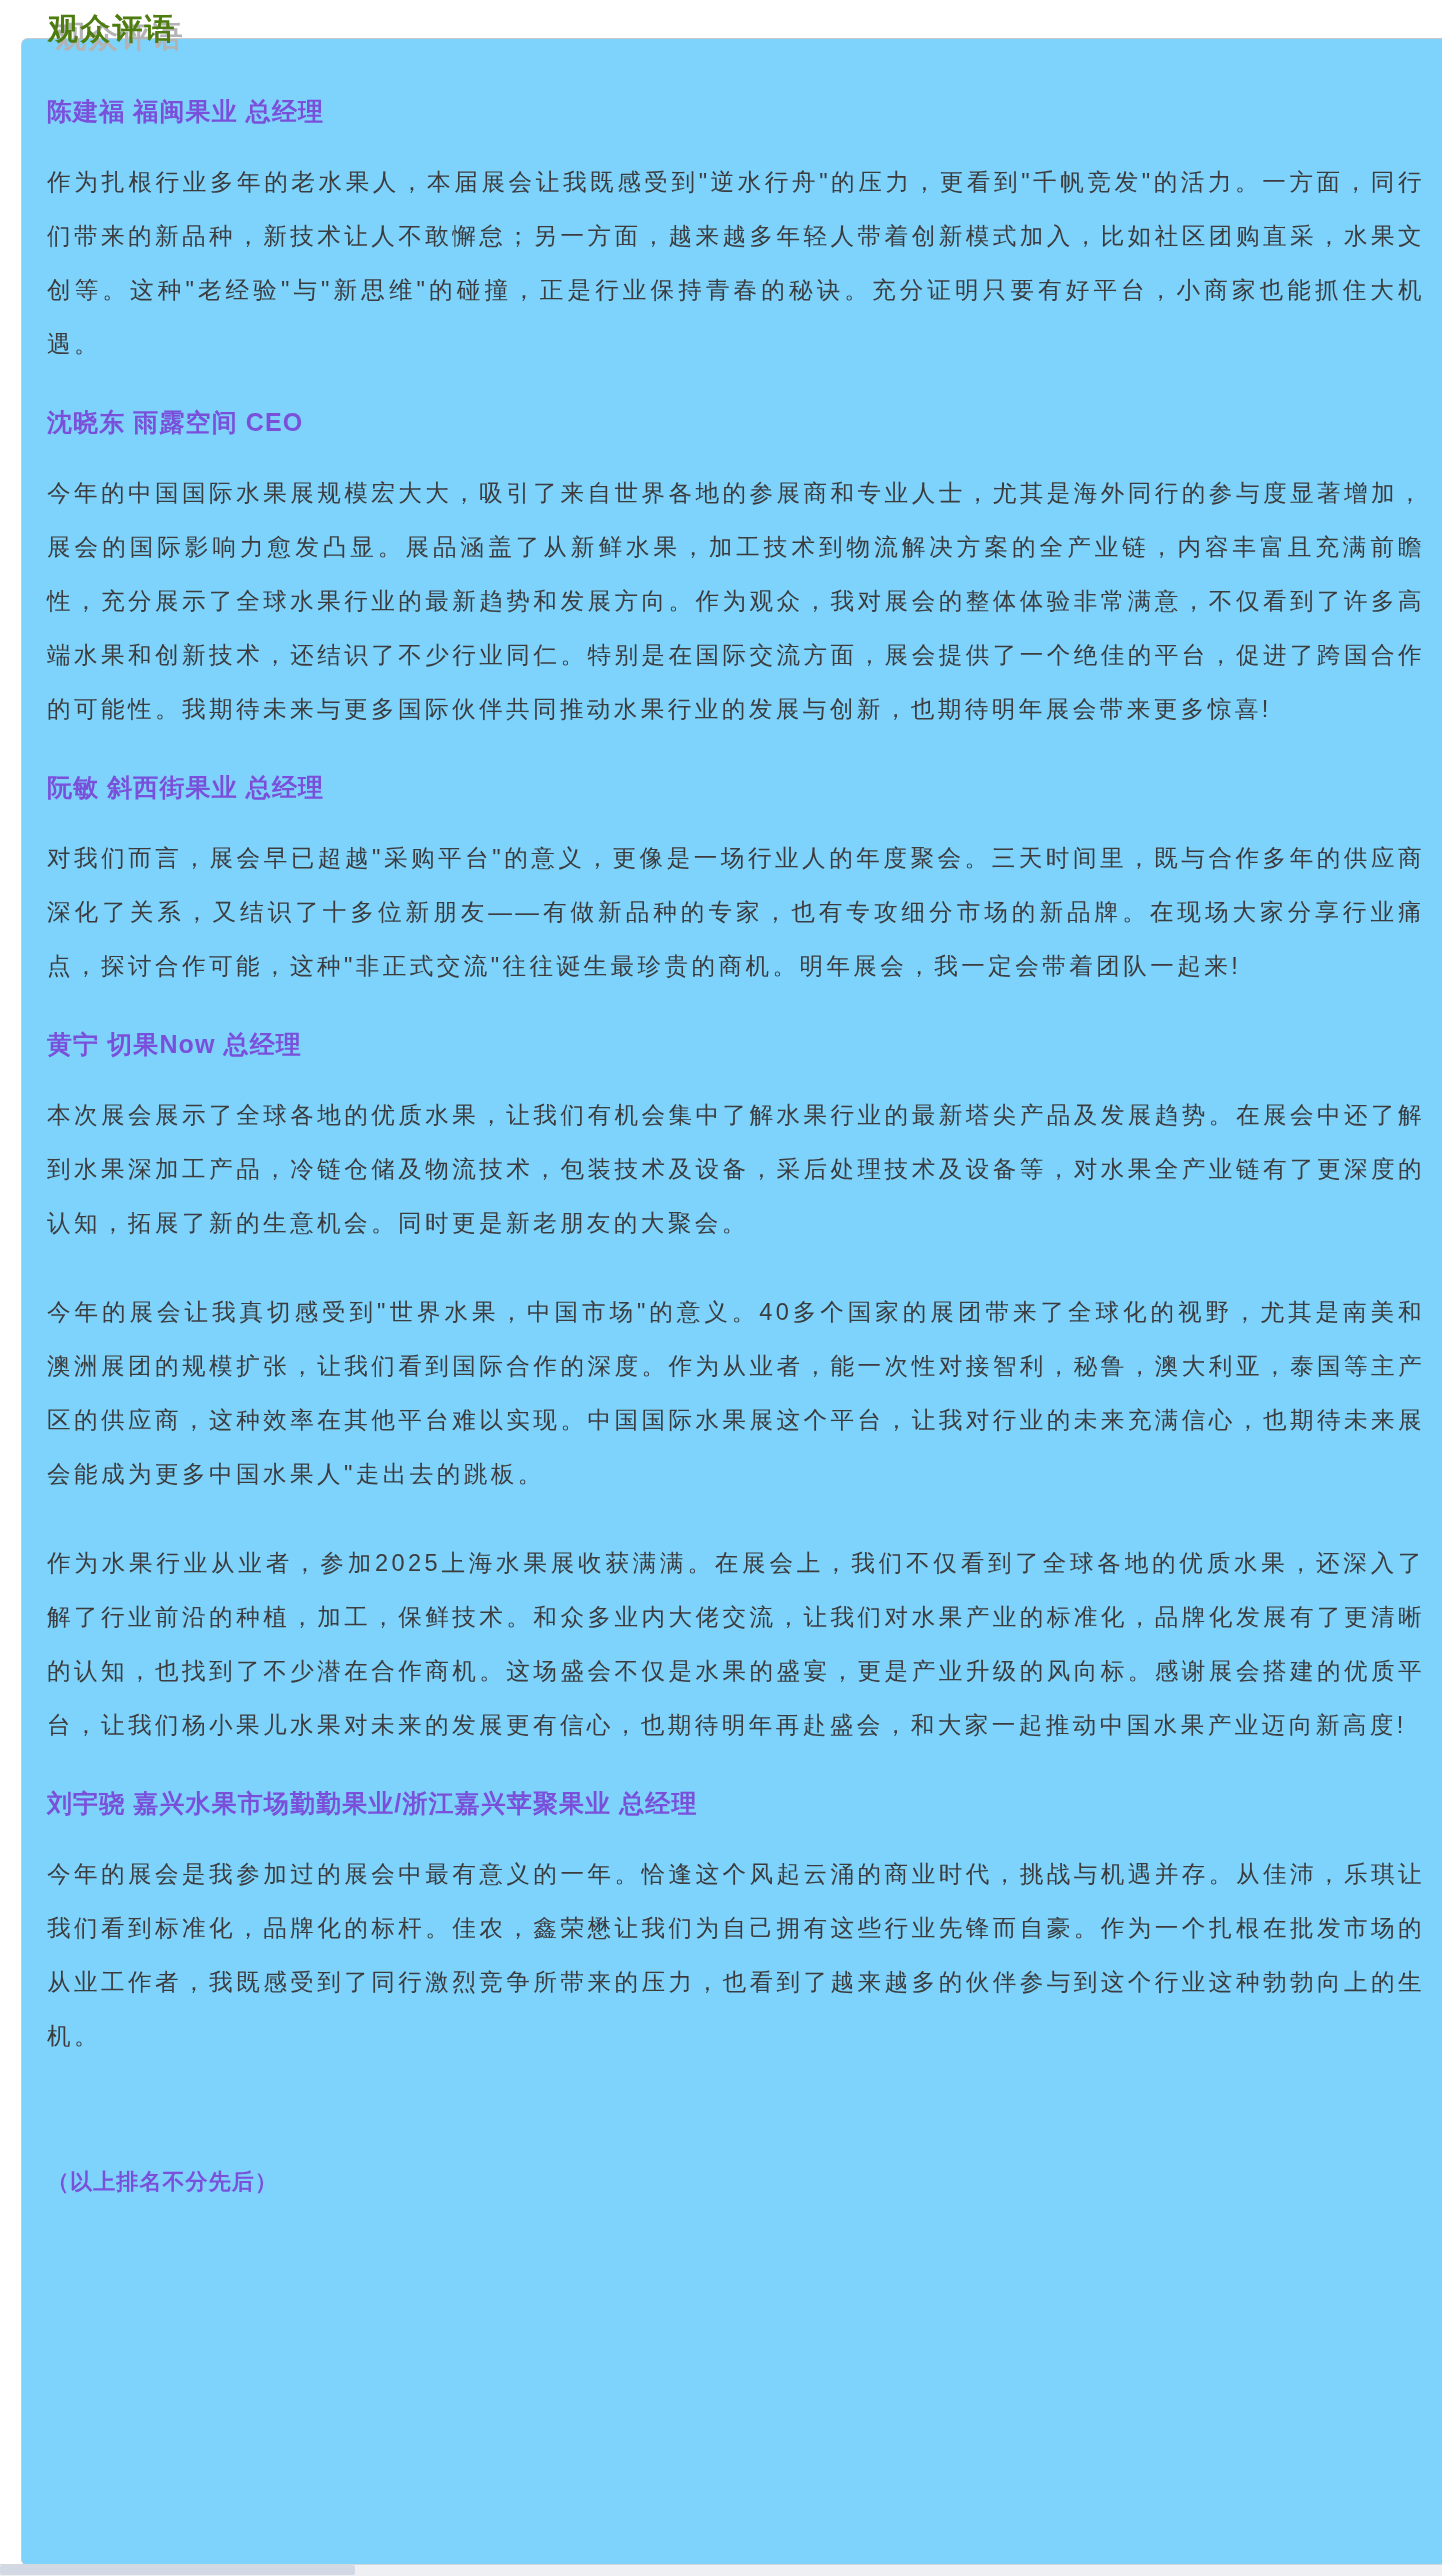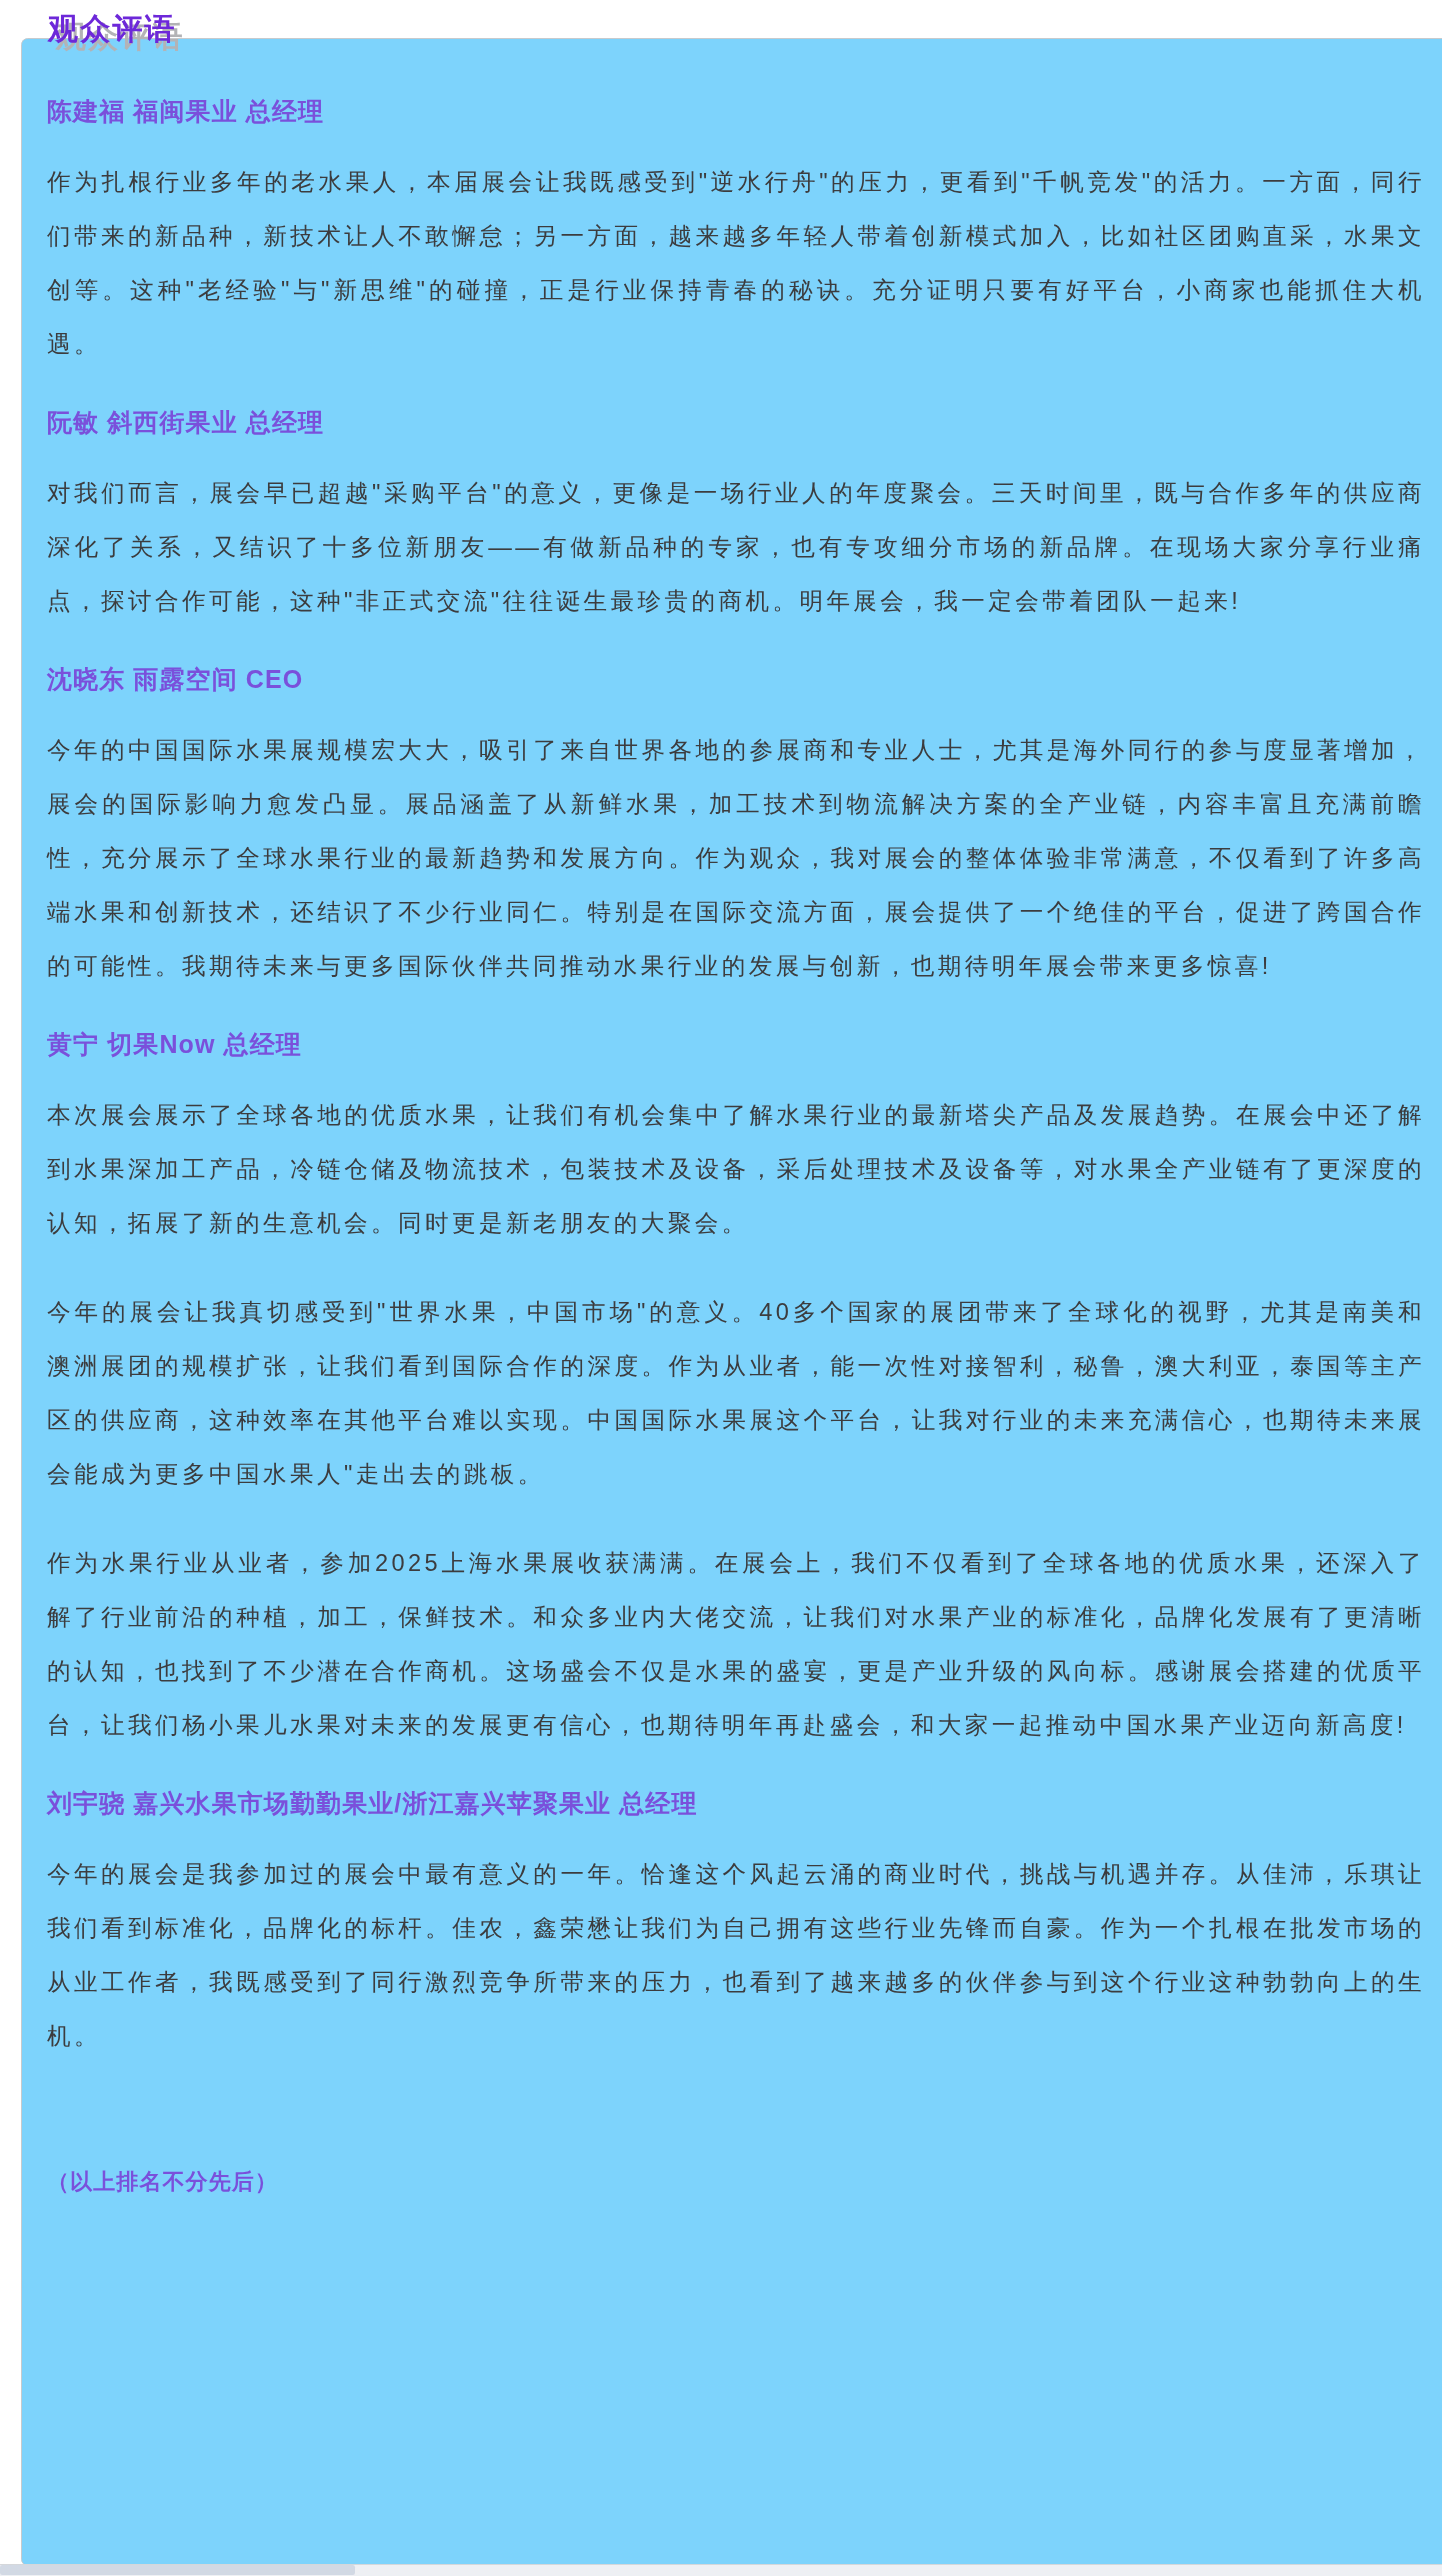--- a/index.html
+++ b/index.html
@@ -28,21 +28,21 @@
   }
   .title {
     position: absolute;
     left: 48px;
     top: 9px;
     margin: 0;
     z-index: 3;
     font-size: 30px;
     font-weight: 900;
     letter-spacing: 2.2px;
-    color: #6d28d9;
+    color: #4d7c0f;
     text-shadow: 7.9px 7.9px 0 #b3b3b6;
   }
   .testimonial { margin: 0 0 35px 0; }
   .t-name {
     margin: 0 0 27px 0;
     font-size: 25px;
     font-weight: bold;
     letter-spacing: 1.1px;
     color: #7a50db;
   }
@@ -89,27 +89,27 @@
   <h1 class="title">观众评语</h1>
 
   <div class="panel">
     <div id="testimonial-list">
   <section class="testimonial">
     <h3 class="t-name">陈建福 福闽果业 总经理</h3>
     <p class="t-quote">作为扎根行业多年的老水果人，本届展会让我既感受到"逆水行舟"的压力，更看到"千帆竞发"的活力。一方面，同行们带来的新品种，新技术让人不敢懈怠；另一方面，越来越多年轻人带着创新模式加入，比如社区团购直采，水果文创等。这种"老经验"与"新思维"的碰撞，正是行业保持青春的秘诀。充分证明只要有好平台，小商家也能抓住大机遇。</p>
   </section>
 
   <section class="testimonial">
-    <h3 class="t-name">阮敏 斜西街果业 总经理</h3>
-    <p class="t-quote">对我们而言，展会早已超越"采购平台"的意义，更像是一场行业人的年度聚会。三天时间里，既与合作多年的供应商深化了关系，又结识了十多位新朋友——有做新品种的专家，也有专攻细分市场的新品牌。在现场大家分享行业痛点，探讨合作可能，这种"非正式交流"往往诞生最珍贵的商机。明年展会，我一定会带着团队一起来!</p>
+    <h3 class="t-name">沈晓东 雨露空间 CEO</h3>
+    <p class="t-quote">今年的中国国际水果展规模宏大大，吸引了来自世界各地的参展商和专业人士，尤其是海外同行的参与度显著增加，展会的国际影响力愈发凸显。展品涵盖了从新鲜水果，加工技术到物流解决方案的全产业链，内容丰富且充满前瞻性，充分展示了全球水果行业的最新趋势和发展方向。作为观众，我对展会的整体体验非常满意，不仅看到了许多高端水果和创新技术，还结识了不少行业同仁。特别是在国际交流方面，展会提供了一个绝佳的平台，促进了跨国合作的可能性。我期待未来与更多国际伙伴共同推动水果行业的发展与创新，也期待明年展会带来更多惊喜!</p>
   </section>
 
   <section class="testimonial">
-    <h3 class="t-name">沈晓东 雨露空间 CEO</h3>
-    <p class="t-quote">今年的中国国际水果展规模宏大大，吸引了来自世界各地的参展商和专业人士，尤其是海外同行的参与度显著增加，展会的国际影响力愈发凸显。展品涵盖了从新鲜水果，加工技术到物流解决方案的全产业链，内容丰富且充满前瞻性，充分展示了全球水果行业的最新趋势和发展方向。作为观众，我对展会的整体体验非常满意，不仅看到了许多高端水果和创新技术，还结识了不少行业同仁。特别是在国际交流方面，展会提供了一个绝佳的平台，促进了跨国合作的可能性。我期待未来与更多国际伙伴共同推动水果行业的发展与创新，也期待明年展会带来更多惊喜!</p>
+    <h3 class="t-name">阮敏 斜西街果业 总经理</h3>
+    <p class="t-quote">对我们而言，展会早已超越"采购平台"的意义，更像是一场行业人的年度聚会。三天时间里，既与合作多年的供应商深化了关系，又结识了十多位新朋友——有做新品种的专家，也有专攻细分市场的新品牌。在现场大家分享行业痛点，探讨合作可能，这种"非正式交流"往往诞生最珍贵的商机。明年展会，我一定会带着团队一起来!</p>
   </section>
 
   <section class="testimonial">
     <h3 class="t-name">黄宁 切果Now 总经理</h3>
     <p class="t-quote">本次展会展示了全球各地的优质水果，让我们有机会集中了解水果行业的最新塔尖产品及发展趋势。在展会中还了解到水果深加工产品，冷链仓储及物流技术，包装技术及设备，采后处理技术及设备等，对水果全产业链有了更深度的认知，拓展了新的生意机会。同时更是新老朋友的大聚会。</p>
   </section>
 
   <section class="testimonial">
     <p class="t-quote">今年的展会让我真切感受到"世界水果，中国市场"的意义。40多个国家的展团带来了全球化的视野，尤其是南美和澳洲展团的规模扩张，让我们看到国际合作的深度。作为从业者，能一次性对接智利，秘鲁，澳大利亚，泰国等主产区的供应商，这种效率在其他平台难以实现。中国国际水果展这个平台，让我对行业的未来充满信心，也期待未来展会能成为更多中国水果人"走出去的跳板。</p>
   </section>

